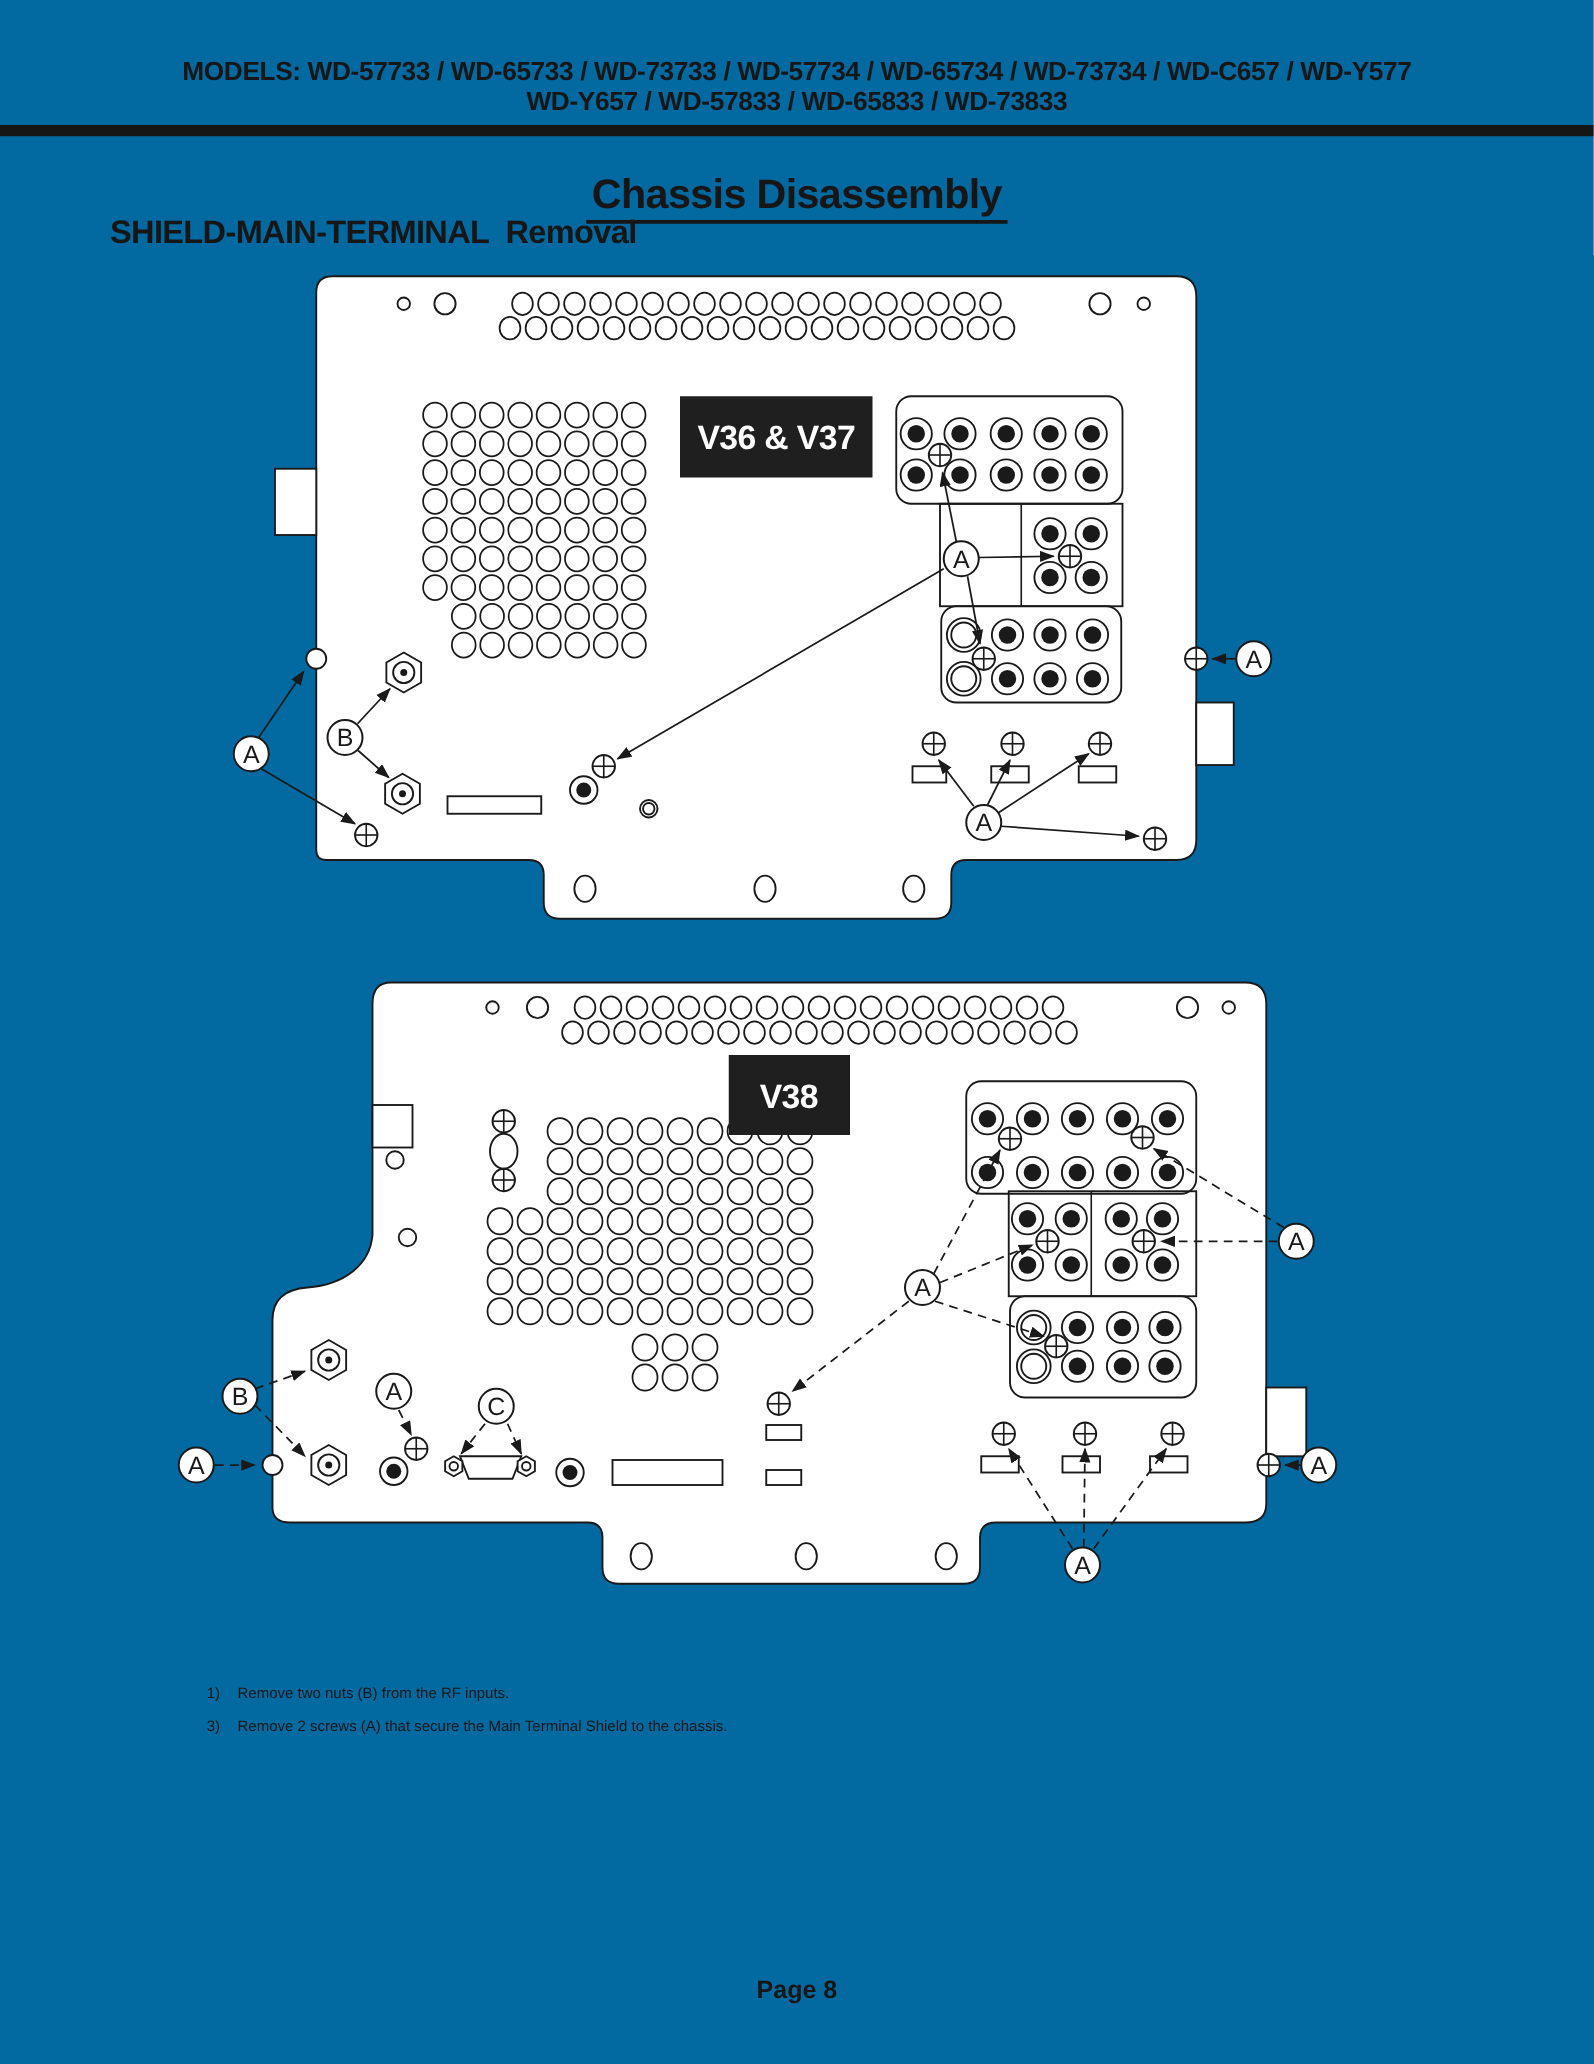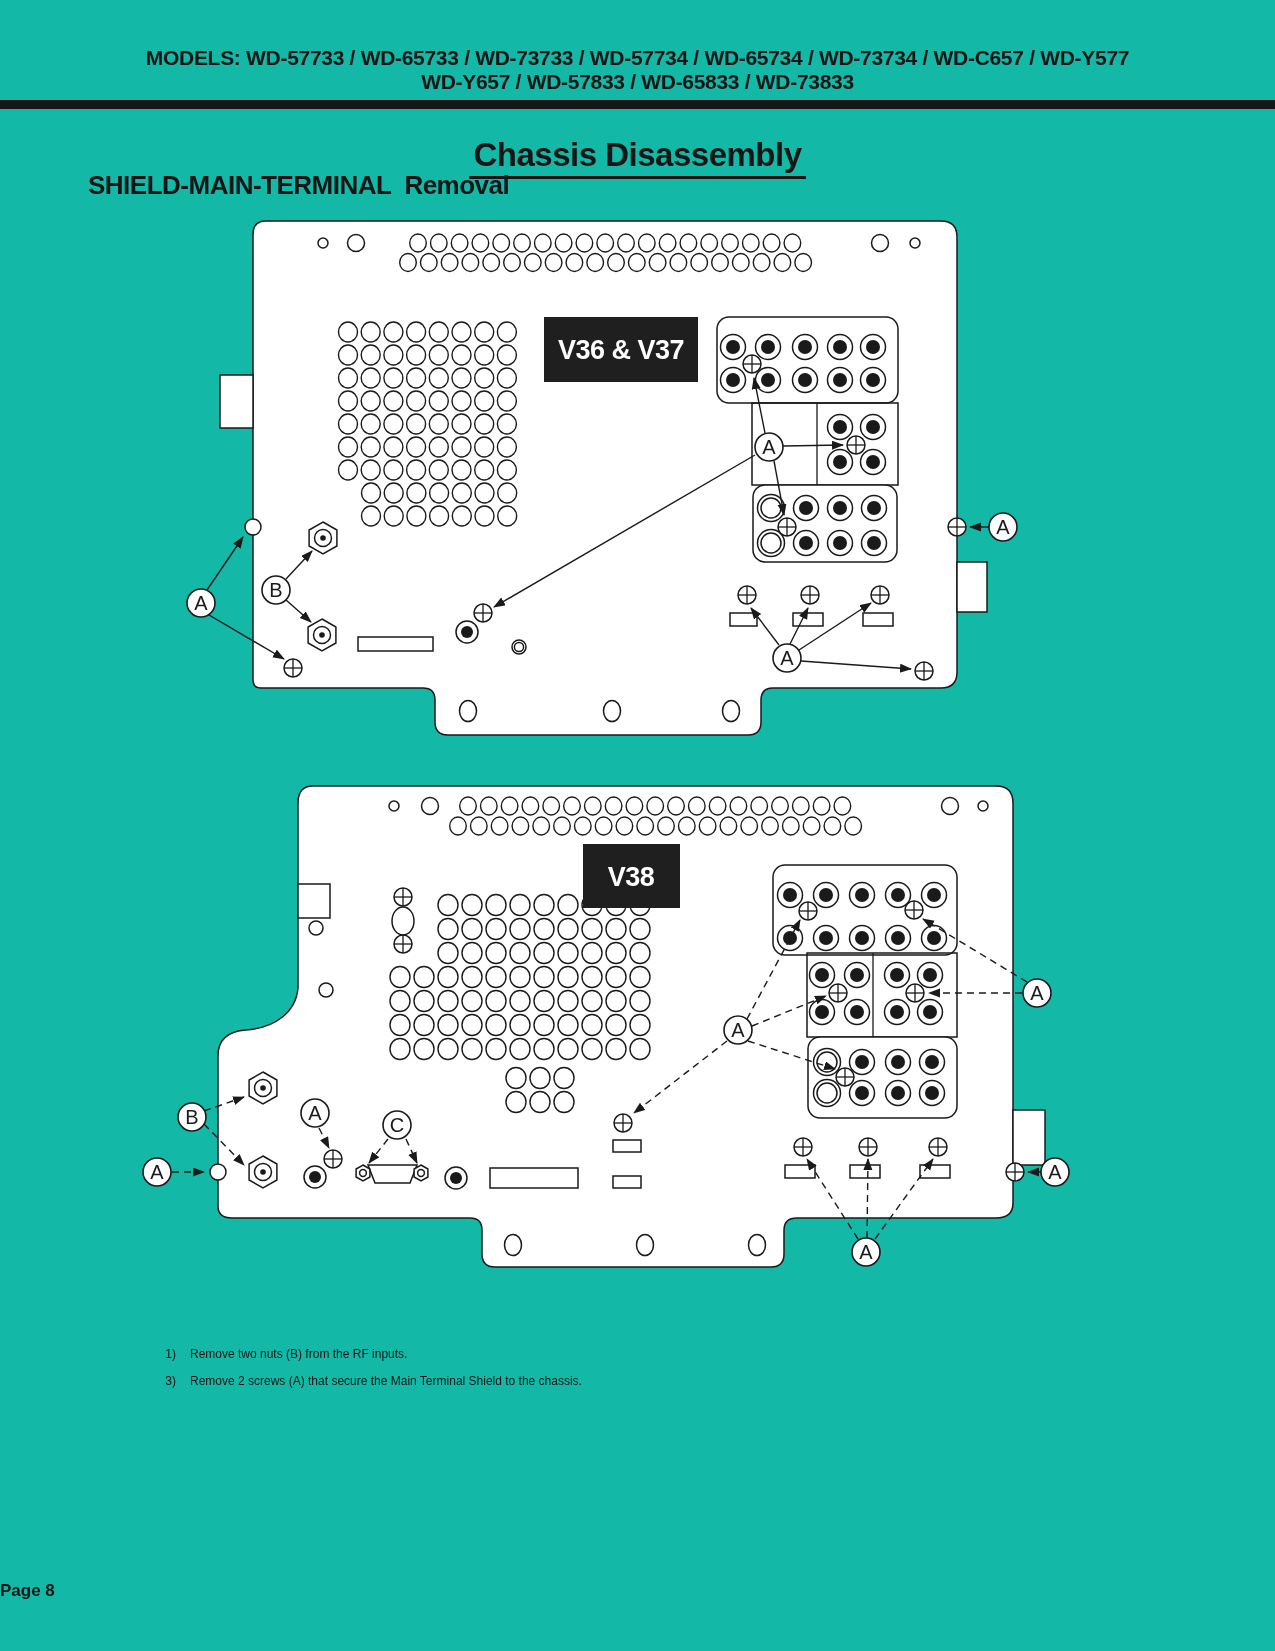--- a/index.html
+++ b/index.html
@@ -1,31 +1,31 @@
 <!DOCTYPE html>
 <html><head>
 <meta charset="utf-8">
 <style>
   html,body{margin:0;padding:0;background:#e8e8e8;}
-  #page{position:relative;width:1275px;height:1651px;background:#14b8a6;
+  #page{position:relative;width:1275px;height:1651px;background:#0369a1;
         font-family:"Liberation Sans", sans-serif;color:#161616;overflow:hidden;}
   .hdr{position:absolute;top:46px;left:0;width:100%;text-align:center;
        font-weight:bold;font-size:21px;line-height:24px;letter-spacing:-0.3px;}
   #rule{position:absolute;top:100px;left:0;width:100%;height:9px;background:#161616;}
   #title-wrap{position:absolute;top:112px;left:0;width:100%;text-align:center;}
   #page-title{display:inline-block;font-weight:bold;font-size:33px;
               border-bottom:3px solid #161616;padding:0 4px 2px 4px;letter-spacing:-0.5px;margin-top:24px;}
   #sec-head{position:absolute;top:170px;left:88px;font-weight:bold;font-size:26px;
             white-space:pre;letter-spacing:-0.5px;}
   #proc{position:absolute;top:1341px;left:90px;width:1000px;}
   #proc-head{font-weight:bold;font-size:21px;margin-bottom:6px;letter-spacing:-0.3px;}
   .proc-row{font-size:12px;line-height:26.6px;padding-left:60px;}
   .proc-row .num{display:inline-block;width:26px;text-align:right;margin-right:14px;}
-  #footer{position:absolute;top:1581px;left:0;width:100%;
-          font-weight:bold;font-size:17px;}
+  #footer{position:absolute;top:1581px;left:0;width:100%;text-align:center;
+          font-weight:bold;font-size:20px;}
   svg#diagrams{position:absolute;top:0;left:0;}
   
   .oline{fill:#ffffff;stroke:#1a1a1a;stroke-width:1.5;}
   .nofill{fill:none;stroke:#1a1a1a;stroke-width:1.5;}
   .fillb{fill:#1a1a1a;stroke:none;}
   .thin{stroke:#1a1a1a;stroke-width:1.3;fill:none;}
   g.holes ellipse{fill:#ffffff;stroke:#1a1a1a;stroke-width:1.4;}
   .lbl-box{fill:#1f1f1f;stroke:none;}
   .lbl-text{fill:#ffffff;font-weight:bold;font-size:27px;text-anchor:middle;
             font-family:"Liberation Sans",sans-serif;letter-spacing:-0.5px;}

